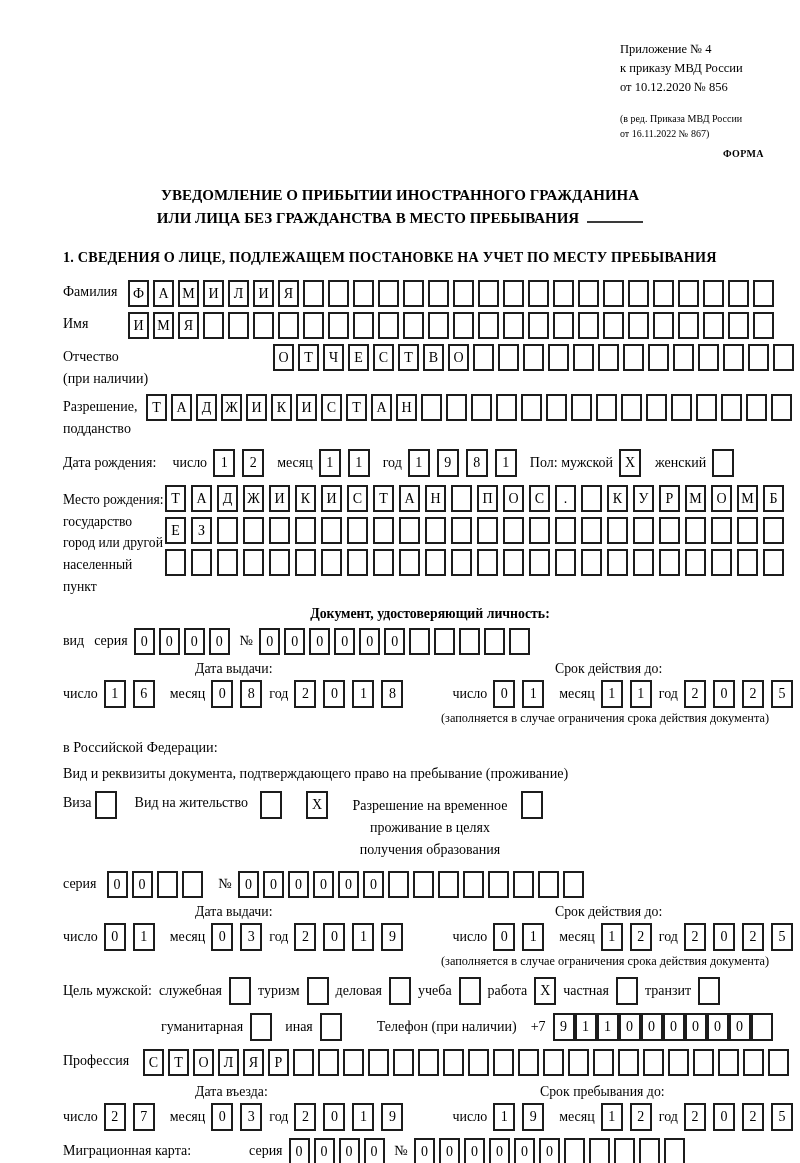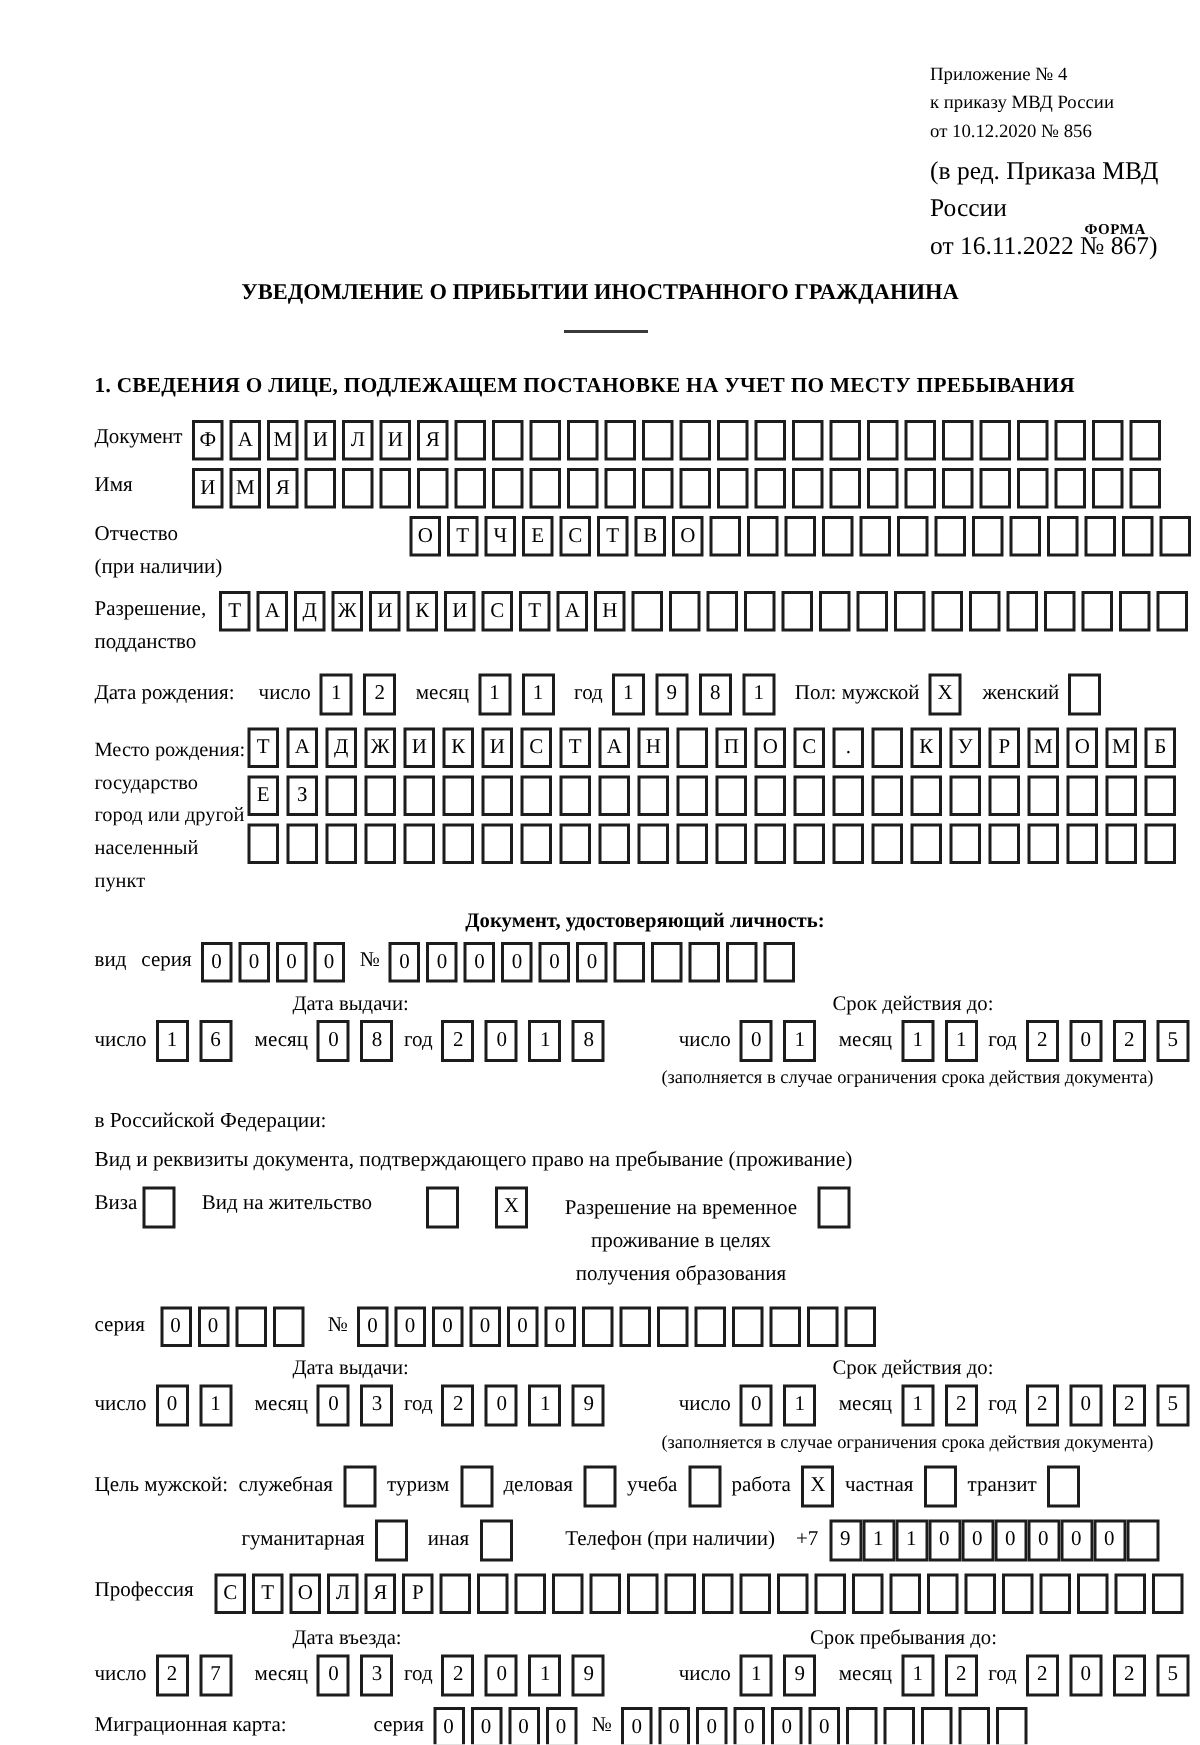--- a/index.html
+++ b/index.html
@@ -4,21 +4,21 @@
 <style>
   html,body { margin:0; padding:0; background:#fff; }
   .page {
     position:relative; width:800px; height:1163px; margin:0 auto;
     background:#fff; color:#000;
     font-family:"Liberation Serif","DejaVu Serif",serif;
     font-size:14px; overflow:hidden;
   }
   
   .appendix { position:absolute; left:620px; top:40px; font-size:12.5px; line-height:1.5; }
-  .appendix .small { font-size:17px; line-height:1.45; margin-top:6px; }
+  .appendix .small { font-size:10px; line-height:1.45; margin-top:16px; }
   .forma { position:absolute; right:36px; top:148px; font-weight:bold; font-size:10px; letter-spacing:.4px; }
   
   .title { position:absolute; left:40px; right:40px; top:184px; text-align:center; font-weight:bold; font-size:15px; line-height:1.55; }
   .title .uline { display:inline-block; width:56px; border-bottom:2px solid #3a3a3a; margin-left:8px; vertical-align:baseline; }
   .section-heading { position:absolute; left:63px; top:249px; font-weight:bold; font-size:14.2px; letter-spacing:.2px; }
 
   .form { position:absolute; left:63px; top:280px; width:734px; }
   .row { display:flex; align-items:flex-start; margin-bottom:5px; }
   .lbl { flex:0 0 auto; padding-top:4px; }
   .lbl2 { line-height:1.55; padding-top:2px; }
@@ -80,29 +80,29 @@
     <div>от 10.12.2020 № 856</div>
     <div class="small">
       <div>(в ред. Приказа МВД России</div>
       <div>от 16.11.2022 № 867)</div>
     </div>
   </div>
   <div class="forma">ФОРМА</div>
 
   <div class="title">
     <div>УВЕДОМЛЕНИЕ О ПРИБЫТИИ ИНОСТРАННОГО ГРАЖДАНИНА</div>
-    <div><span class="uline"></span></div>
+    <div><span>ИЛИ ЛИЦА БЕЗ ГРАЖДАНСТВА В МЕСТО ПРЕБЫВАНИЯ</span><span class="uline"></span></div>
   </div>
 
   <div class="section-heading">1. СВЕДЕНИЯ О ЛИЦЕ, ПОДЛЕЖАЩЕМ ПОСТАНОВКЕ НА УЧЕТ ПО МЕСТУ ПРЕБЫВАНИЯ</div>
 
   <div class="form">
 
     <div class="row">
-      <span class="lbl w-surname">Документ</span>
+      <span class="lbl w-surname">Фамилия</span>
       <span class="cells"><span class="cell">Ф</span><span class="cell">А</span><span class="cell">М</span><span class="cell">И</span><span class="cell">Л</span><span class="cell">И</span><span class="cell">Я</span><span class="cell"></span><span class="cell"></span><span class="cell"></span><span class="cell"></span><span class="cell"></span><span class="cell"></span><span class="cell"></span><span class="cell"></span><span class="cell"></span><span class="cell"></span><span class="cell"></span><span class="cell"></span><span class="cell"></span><span class="cell"></span><span class="cell"></span><span class="cell"></span><span class="cell"></span><span class="cell"></span><span class="cell"></span></span>
     </div>
 
     <div class="row">
       <span class="lbl w-surname">Имя</span>
       <span class="cells"><span class="cell">И</span><span class="cell">М</span><span class="cell">Я</span><span class="cell"></span><span class="cell"></span><span class="cell"></span><span class="cell"></span><span class="cell"></span><span class="cell"></span><span class="cell"></span><span class="cell"></span><span class="cell"></span><span class="cell"></span><span class="cell"></span><span class="cell"></span><span class="cell"></span><span class="cell"></span><span class="cell"></span><span class="cell"></span><span class="cell"></span><span class="cell"></span><span class="cell"></span><span class="cell"></span><span class="cell"></span><span class="cell"></span><span class="cell"></span></span>
     </div>
 
     <div class="row">
       <span class="lbl w-patr lbl2">
@@ -180,21 +180,21 @@
     <div class="note-right">(заполняется в случае ограничения срока действия документа)</div>
 
     <div class="plain">в Российской Федерации:</div>
     <div class="plain">Вид и реквизиты документа, подтверждающего право на пребывание (проживание)</div>
 
     <div class="opts box">
       <span class="opt" style="margin-right:18px;">
         <span class="olbl" style="margin-right:3px;">Виза</span>
         <span class="cells box"><span class="cell"></span></span>
       </span>
-      <span class="opt" style="margin-right:24px;gap:24px;">
+      <span class="opt" style="margin-right:24px;">
         <span class="olbl" style="margin-right:12px;">Вид на жительство</span>
         <span class="cells box"><span class="cell"></span></span>
       </span>
       <span class="opt" style="margin-right:18px;">
         <span class="cells box"><span class="cell">X</span></span>
       </span>
       <span class="opt" style="margin-right:0;">
         <span class="olbl multiline opt4-w">Разрешение на временное проживание в целях получения образования</span>
         <span class="cells box"><span class="cell"></span></span>
       </span>

